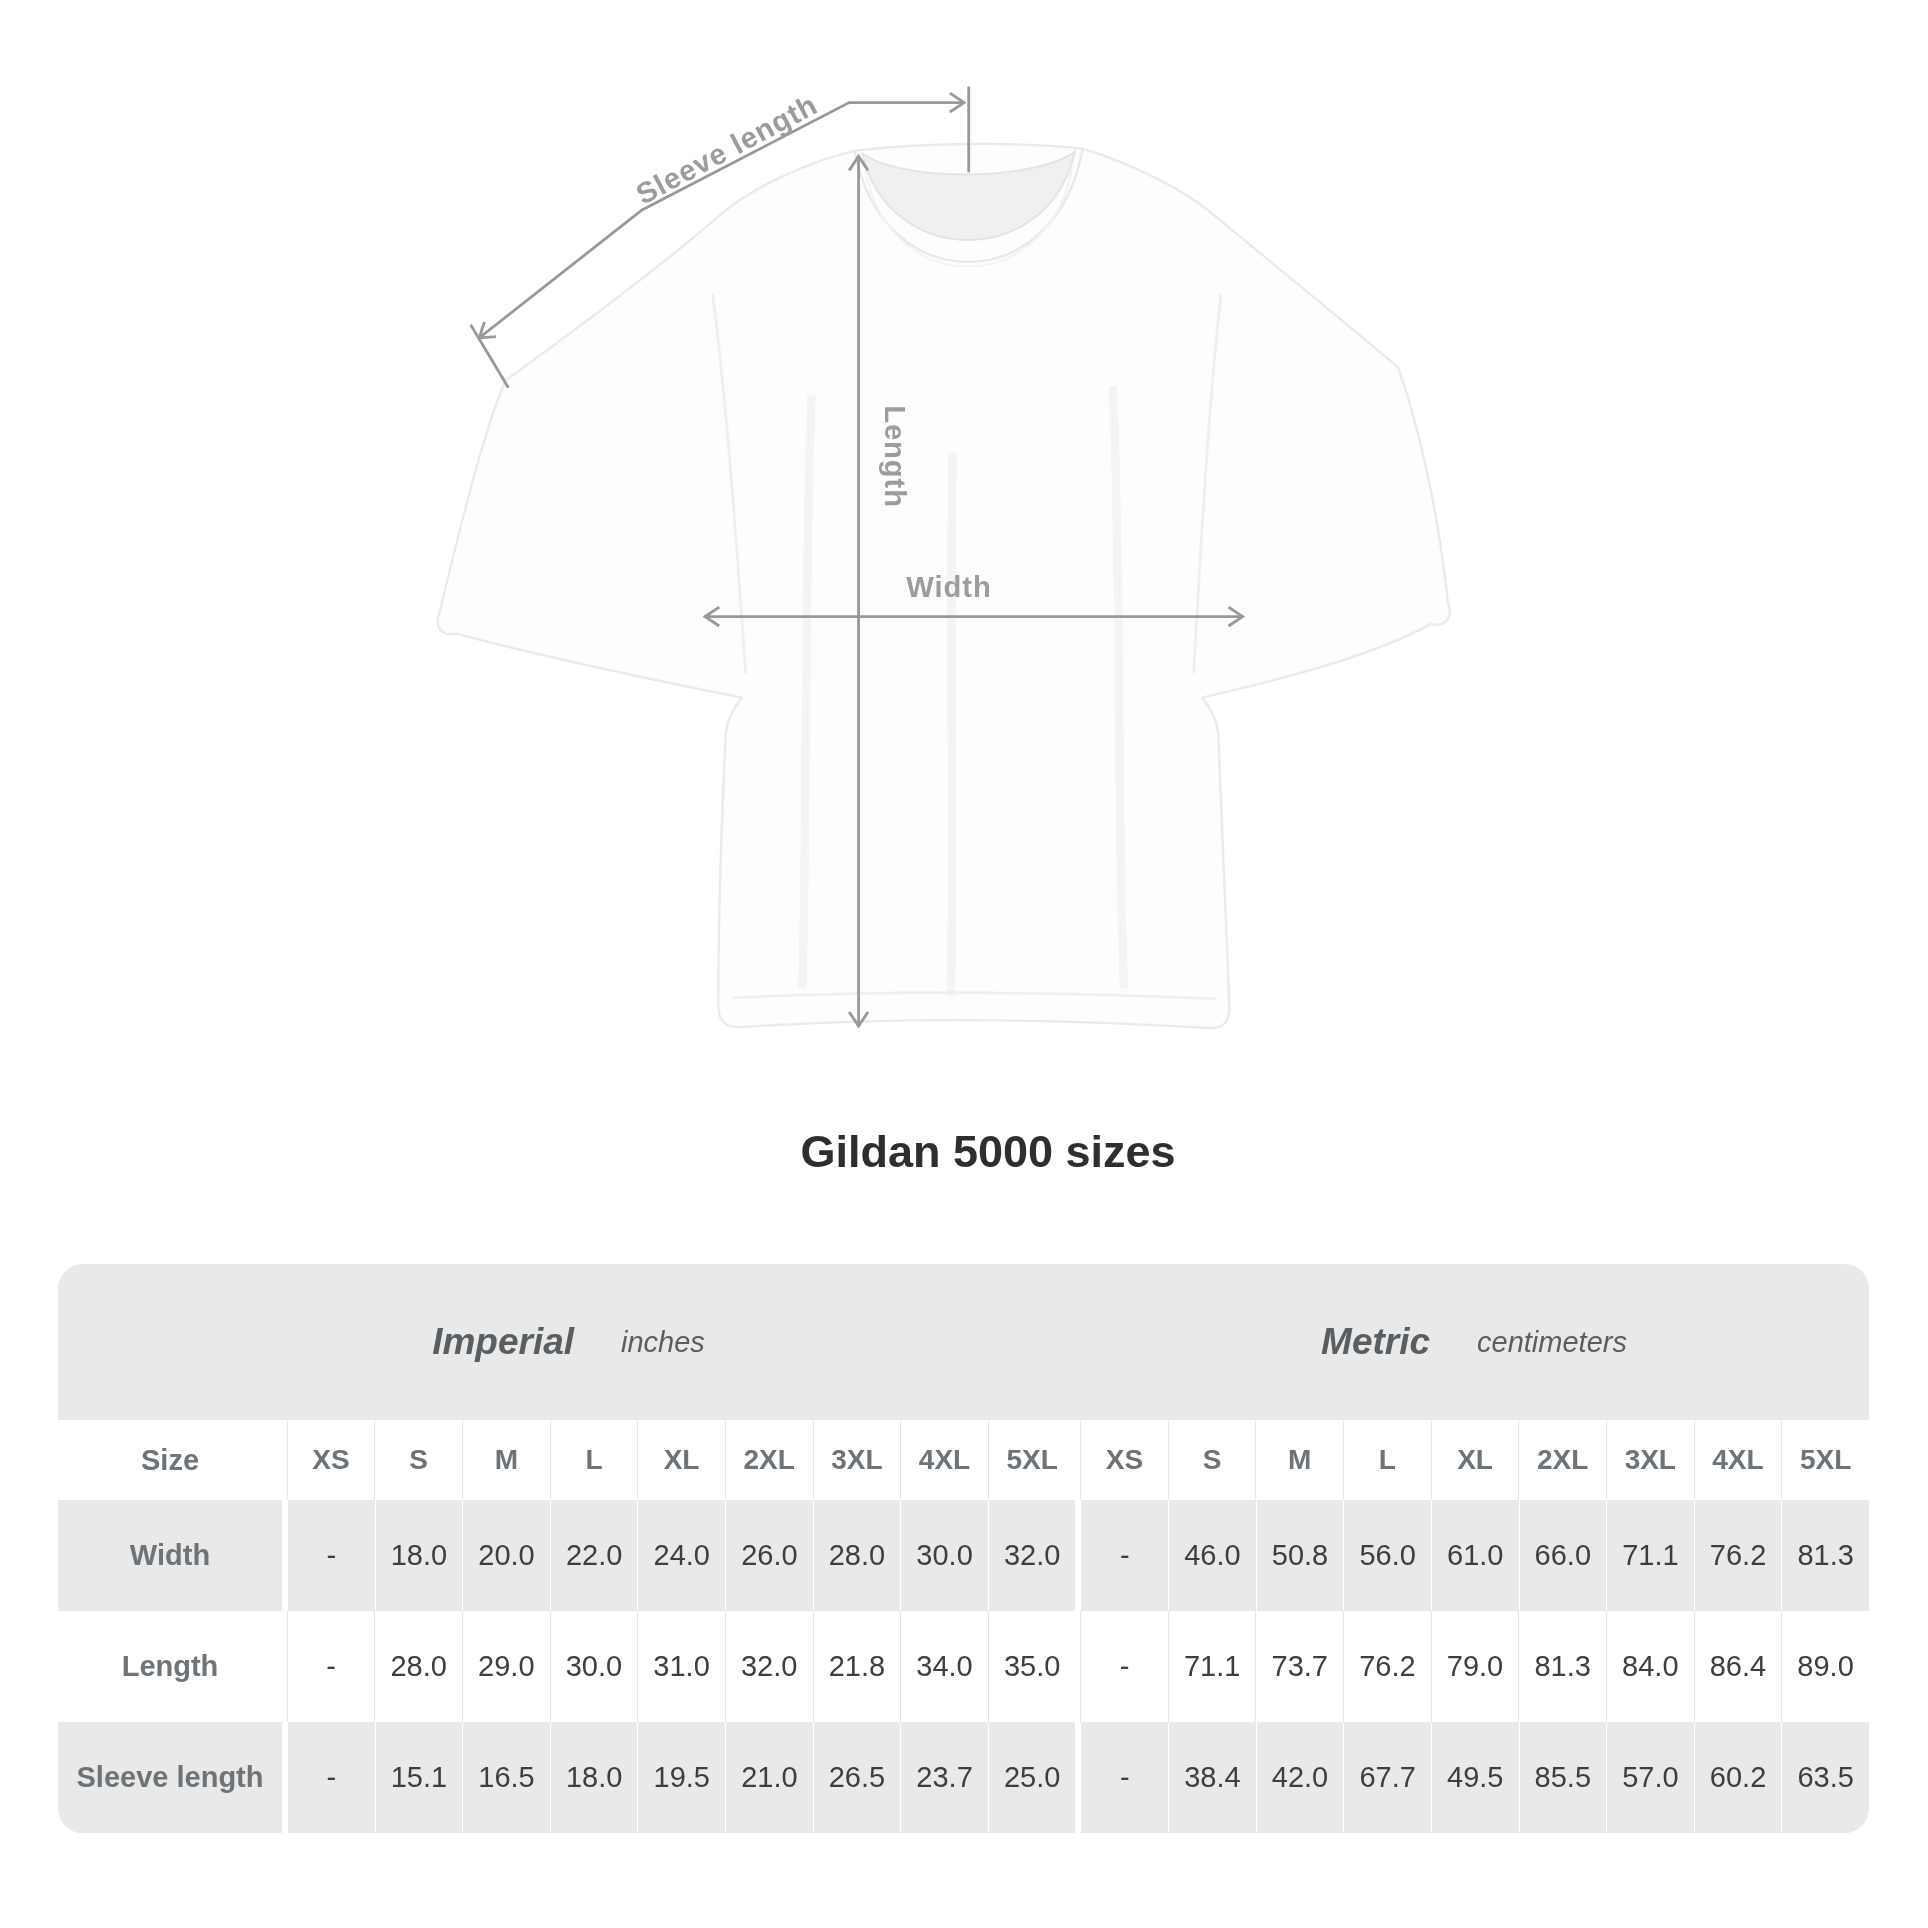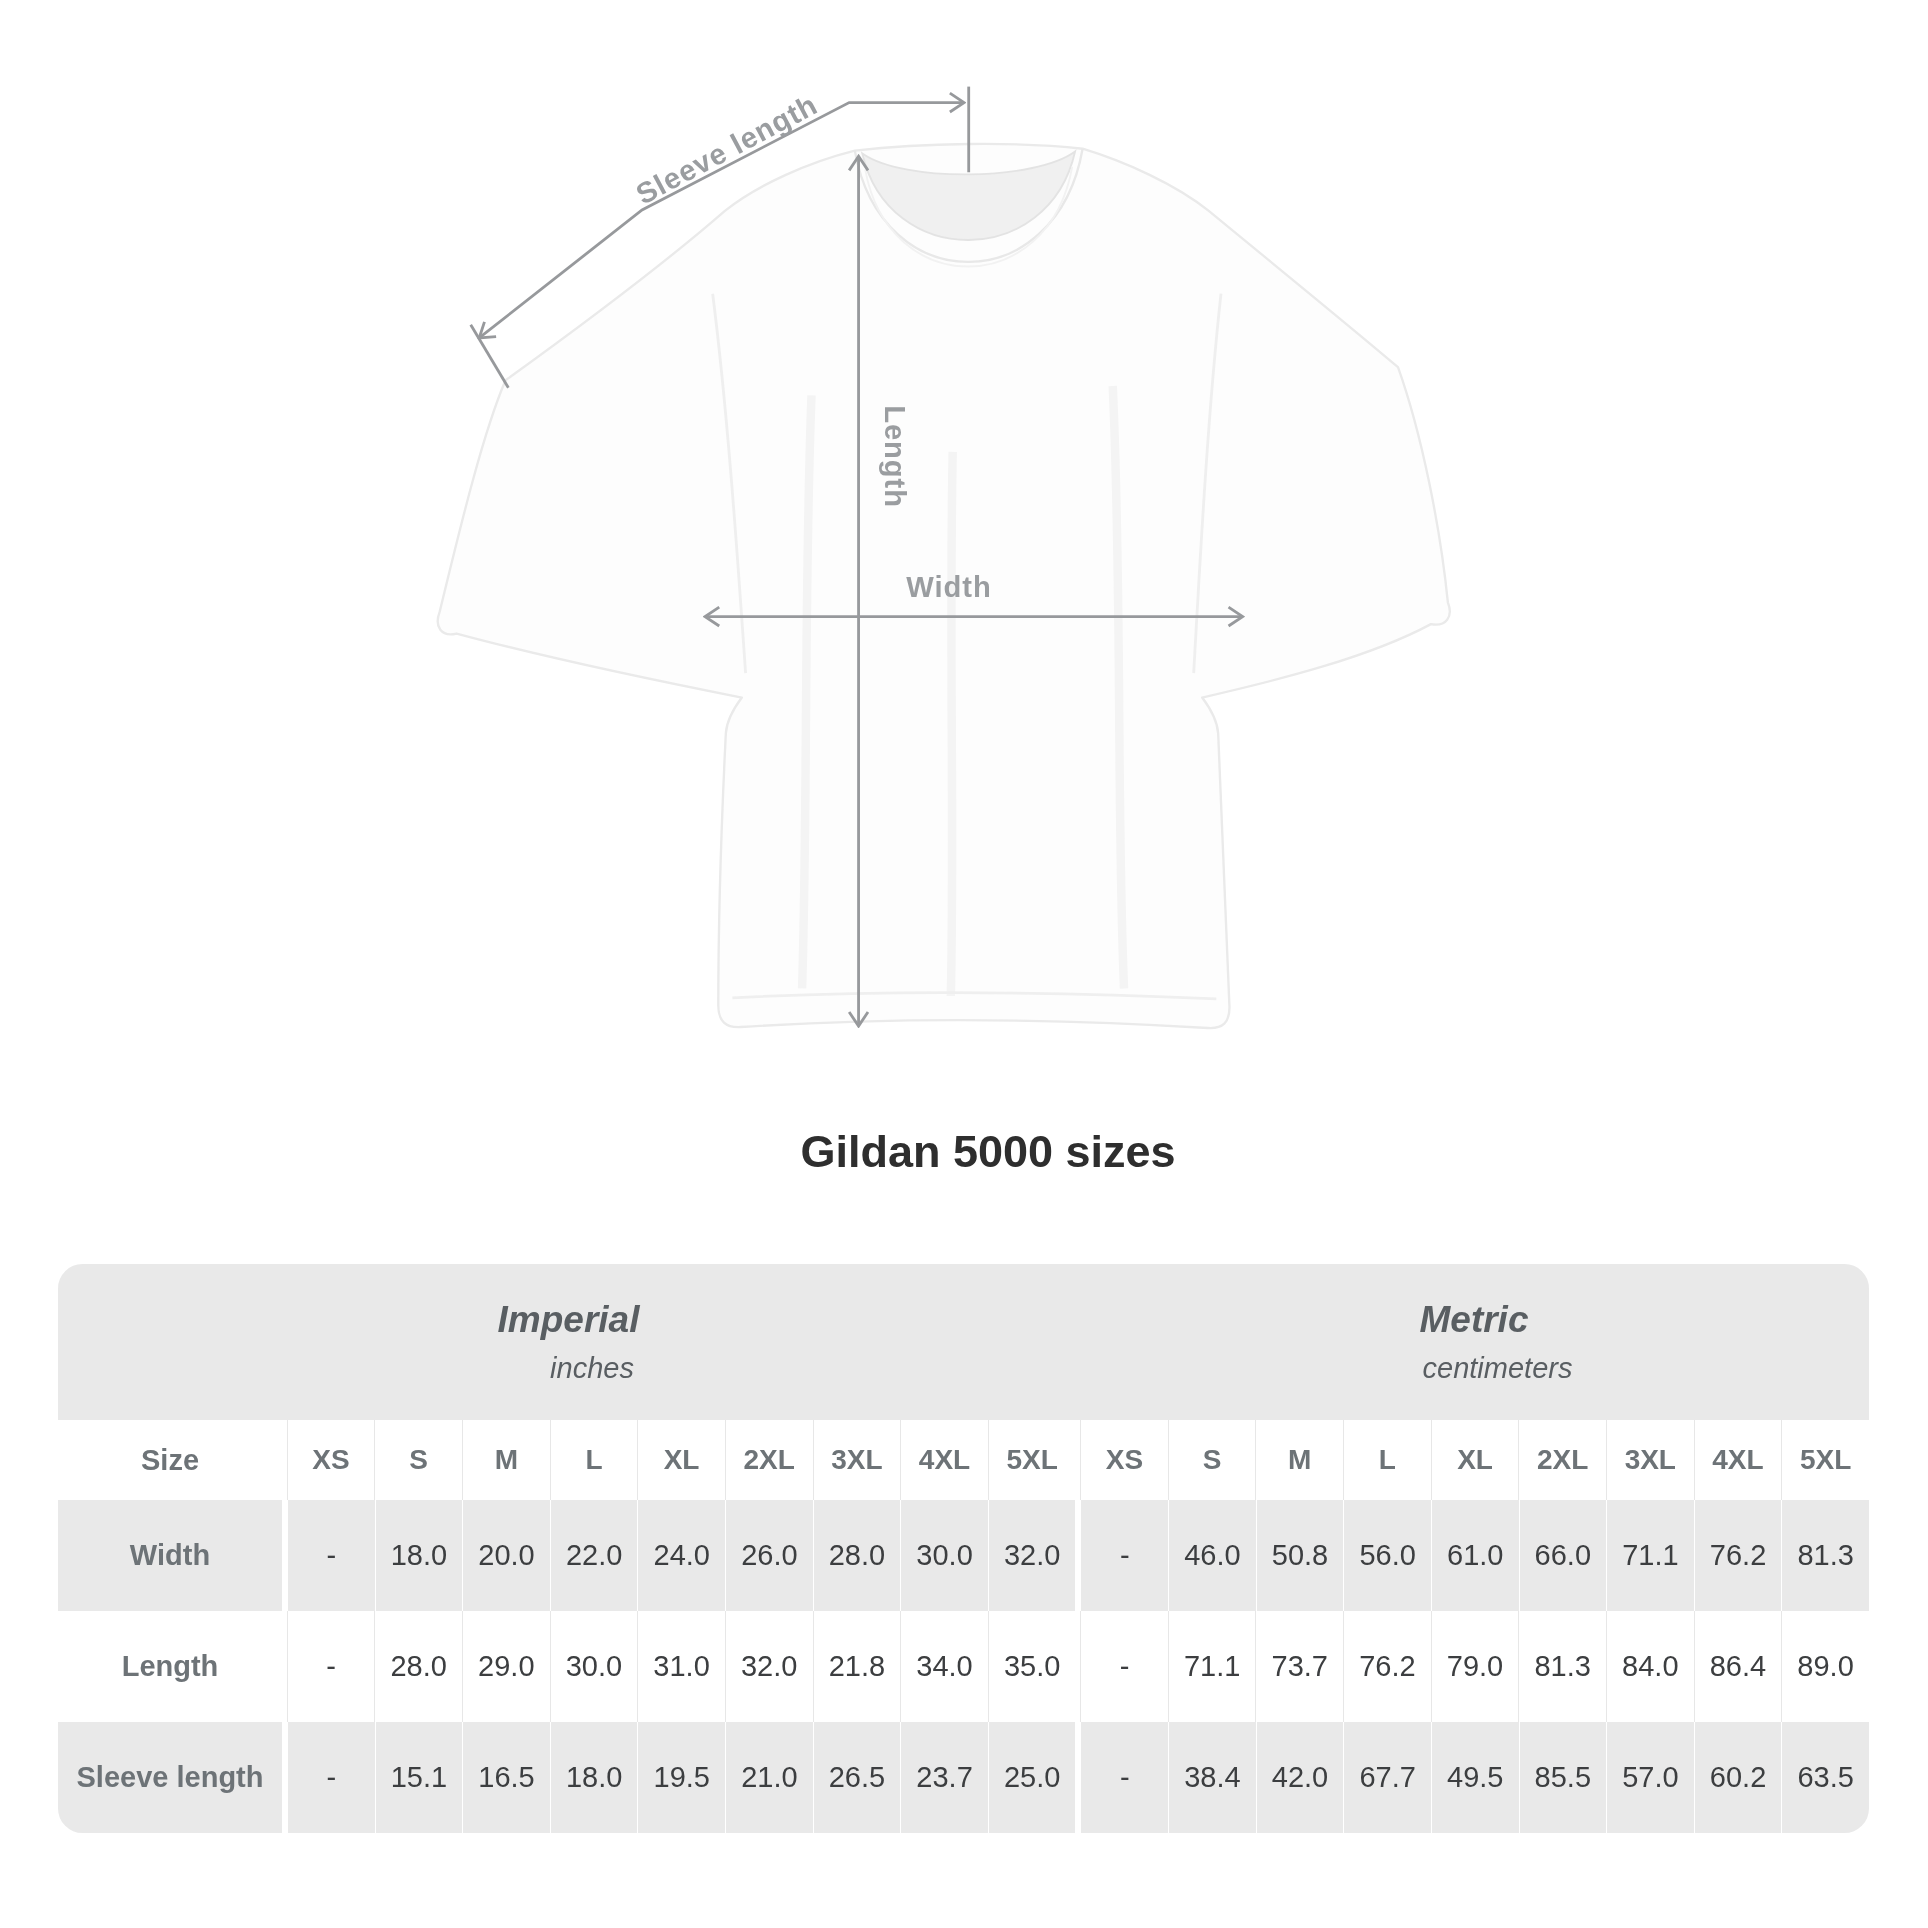--- a/index.html
+++ b/index.html
@@ -25,21 +25,21 @@
   .heading { position: absolute; left: 0; top: 1126px; width: 1928px; text-align: center; padding-left: 48px; }
   .title { margin: 0; font-size: 45px; font-weight: bold; color: #2e2e2e; }
   .subtitle { margin: 19px 0 0 0; font-size: 30px; font-style: italic; color: #4a4a4a; }
 
   
   .sizetable {
     position: absolute; left: 58px; top: 1264px; width: 1811px;
     background: #ffffff; border-radius: 24.5px; overflow: hidden;
   }
   .band { display: flex; height: 156px; background: #e9e9e9; }
-  .band-half { display: flex; flex-direction: column; align-items: center; justify-content: center; row-gap: 11.3px; }
+  .band-half { display: flex; flex-direction: row; align-items: center; justify-content: center; row-gap: 11.3px; }
   .band-half.imperial { width: 1021px; }
   .band-half.metric { flex: 1 1 0; }
   .band-title { font-size: 37px; font-weight: bold; font-style: italic; color: #595e62; }
   .band-sub { font-size: 29px; font-style: italic; color: #595e62; margin-left: 47px; }
 
   .trow { display: flex; width: 100%; background: #ffffff; }
   .header-row { height: 80px; }
   .data-row { height: 111px; }
   .cell { display: flex; align-items: center; justify-content: center; min-width: 0; }
   .label-cell { flex: 0 0 224px; font-size: 29px; font-weight: bold; color: #6d7377; }

